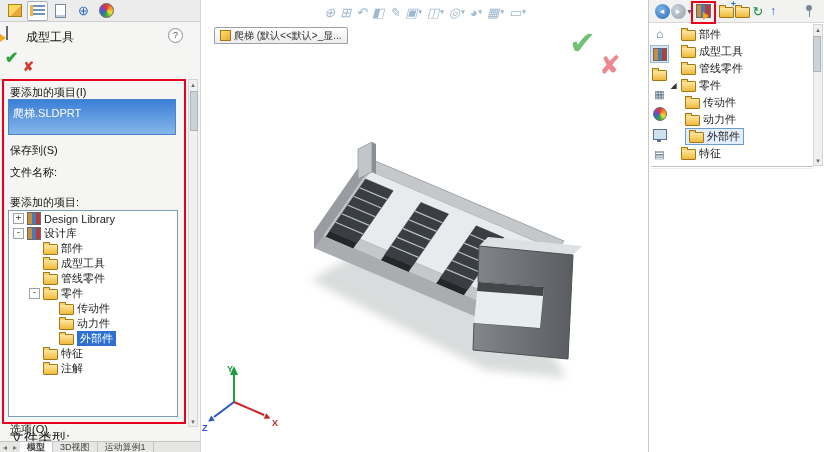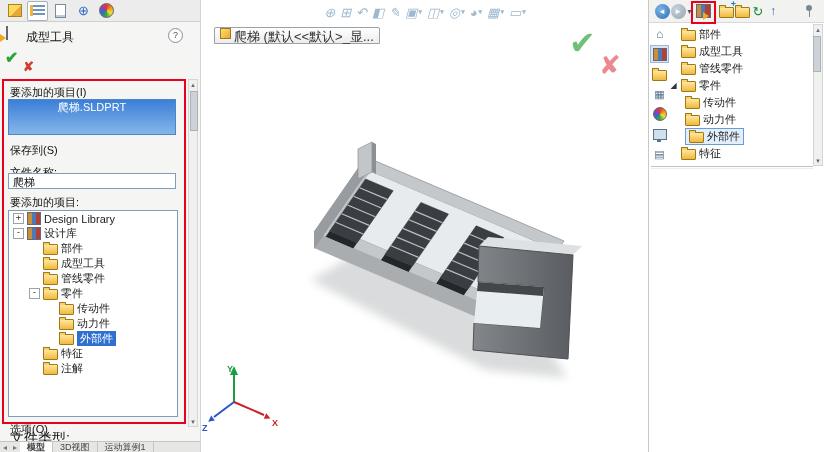--- a/index.html
+++ b/index.html
@@ -20,21 +20,21 @@
            background:conic-gradient(#e03a2f,#f5921e,#f0e235,#37a93c,#2f6fc4,#8c3fc0,#e03a2f);}
   .lp-title-ic{left:6px;top:27px;}
   .lp-title{left:26px;top:29px;font-size:12px;color:#111;}
   .help-ic{left:168px;top:28px;width:13px;height:13px;border:1px solid #8a9099;border-radius:50%;
            text-align:center;line-height:13px;font-size:9px;color:#555;background:#fdfdfd;}
   .ok-mark{left:5px;top:48px;font-size:16px;font-weight:bold;color:#2fa23c;}
   .cancel-mark{left:23px;top:59px;font-size:13px;font-weight:bold;color:#d43b2f;}
   .grp-label{font-weight:normal;color:#111;}
   .lp-listbox{left:8px;top:99px;width:168px;height:36px;border:1px solid #4a86c8;
               background:linear-gradient(180deg,#3c7fd8,#85b6e8);box-sizing:border-box;}
-  .lp-listbox .sel-item{color:#fff;padding:0 4px;text-align:center;}
+  .lp-listbox .sel-item{color:#fff;padding:6px 4px;}
   .lp-input{left:8px;top:173px;width:168px;height:16px;border:1px solid #7f9db9;background:#fff;
             box-sizing:border-box;padding:1px 4px;font-size:11px;color:#111;}
   .lp-tree{left:8px;top:210px;width:170px;height:207px;background:#fff;border:1px solid #7f9db9;
            box-sizing:border-box;overflow:hidden;}
   .trow{height:15px;display:flex;align-items:center;gap:3px;white-space:nowrap;}
   .trow .lbl{font-size:11px;}
   .lvl0{padding-left:4px;} .lvl1{padding-left:20px;} .lvl2{padding-left:36px;}
   .tglbox{width:9px;height:9px;border:1px solid #99a3ab;background:#fff;flex:none;
           font-family:"DejaVu Sans Mono",monospace;font-size:9px;line-height:7px;text-align:center;color:#333;}
   .tspacer{width:11px;flex:none;}
@@ -54,21 +54,21 @@
   .bb-arr{padding:0 3px;color:#777;font-size:8px;}
   .bb-tab{padding:0 7px;border-right:1px solid #c5c5c5;height:11px;line-height:11px;}
   .bb-tab.active{background:#fff;font-weight:bold;}
 
   
   .vp{left:200px;top:0;width:448px;height:452px;background:#fff;border-left:1px solid #d3d3d3;}
   .hud{left:0;top:2px;width:448px;height:20px;display:flex;justify-content:center;align-items:center;gap:5px;}
   .hud-ic{display:flex;align-items:center;color:#9db8cf;font-size:13px;cursor:default;}
   .hud-ic .caret{font-size:7px;margin-left:1px;color:#9db8cf;}
   .doc-tab{left:13px;top:27px;height:15px;background:linear-gradient(#ffffff,#ececec);border:1px solid #9aa2aa;
-           display:flex;gap:3px;padding:0 5px;font-size:13px;color:#333;border-radius:2px 2px 0 0;}
+           display:flex;align-items:center;gap:3px;padding:0 5px;font-size:10px;color:#333;border-radius:2px 2px 0 0;}
   .part-ic{width:9px;height:9px;background:linear-gradient(135deg,#ffe06a,#e8a93a);border:1px solid #a07818;flex:none;}
   .confirm-ok{left:368px;top:24px;font-size:32px;color:rgba(96,186,104,.9);}
   .confirm-cancel{left:398px;top:50px;font-size:26px;color:rgba(236,130,136,.95);}
 
   
   .tp{left:648px;top:0;width:176px;height:452px;background:#fff;border-left:1px solid #c8c8c8;box-sizing:border-box;}
   .tp-toolbar{position:absolute;left:0;top:0;width:176px;height:22px;background:#f2f2f0;border-bottom:1px solid #d8d8d8;}
   .tpi{position:absolute;top:3px;display:flex;align-items:center;justify-content:center;width:16px;height:16px;}
   .nav-circle{width:15px;height:15px;border-radius:50%;background:radial-gradient(circle at 35% 35%,#7ab4e8,#2c6cb4);
               color:#fff;font-size:9px;line-height:15px;text-align:center;}
@@ -144,21 +144,20 @@
   <span class="abs cancel-mark">✘</span>
 
   <span class="abs grp-label" style="left:10px;top:85px;">要添加的项目(I)</span>
 
   <div class="abs lp-listbox">
     <div class="sel-item">爬梯.SLDPRT</div>
   </div>
 
   <span class="abs grp-label" style="left:10px;top:143px;">保存到(S)</span>
   <span class="abs lblrow" style="left:10px;top:165px;">文件名称:</span>
-  <div class="abs lp-input">爬梯</div>
   <span class="abs lblrow" style="left:10px;top:195px;">要添加的项目:</span>
 
   <div class="abs lp-tree">
     <div class="trow lvl0">
       <span class="tglbox">+</span>
       <span class="books-ic"></span>
       <span class="lbl">Design Library</span>
     </div>
     <div class="trow lvl0">
       <span class="tglbox">-</span>

